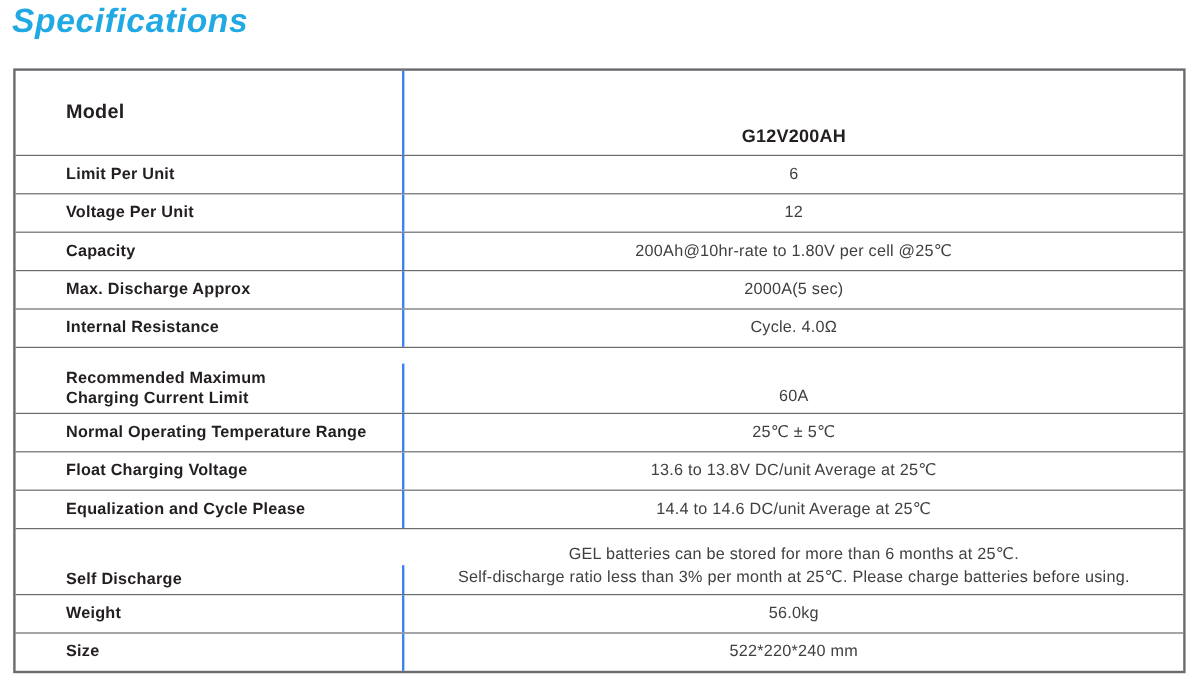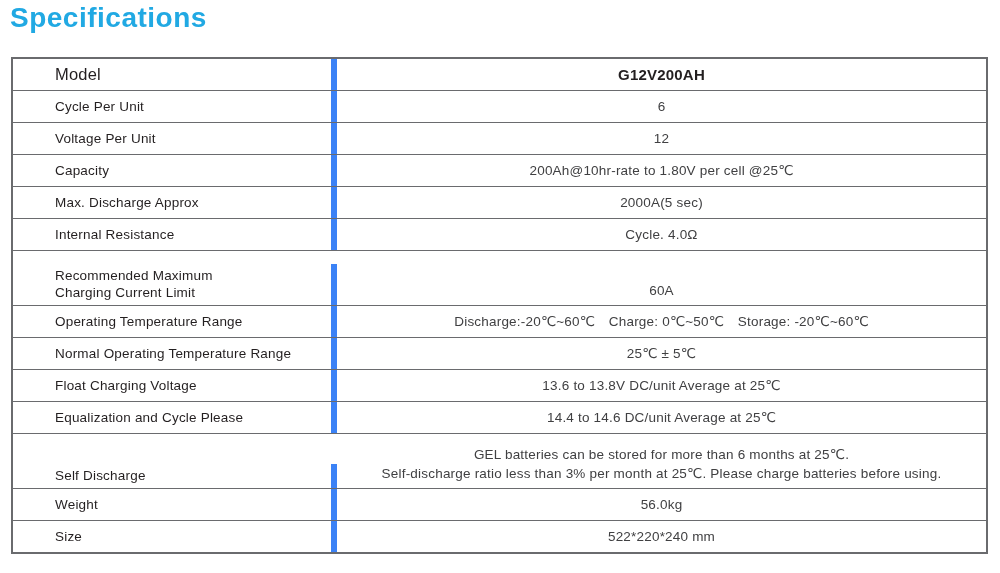--- a/index.html
+++ b/index.html
@@ -14,20 +14,21 @@
   }
   .title {
     position: absolute;
     left: 10px;
     top: 2px;
     margin: 0;
     font-size: 28px;
     font-weight: bold;
     letter-spacing: 0.5px;
     color: #21A9E3;
+    font-style: italic;
   }
   .spec-table {
     position: absolute;
     left: 11px;
     top: 57px;
     width: 977px;
     border: 2px solid #6a6b6e;
     box-sizing: border-box;
     background: #ffffff;
   }
@@ -40,23 +41,23 @@
   .row:first-child { border-top: none; }
   .row.tall { min-height: 54px; align-items: flex-end; }
   .cell {
     box-sizing: border-box;
     display: flex;
     align-items: center;
   }
   .cell.label {
     width: 324px;
     flex: 0 0 324px;
-    border-right: 6px solid #3b82f6;
+    border-right: 2px solid #3b82f6;
     padding: 3px 10px 3px 42px;
-    font-weight: normal;
+    font-weight: bold;
     font-size: 13.5px;
     color: #231f20;
     letter-spacing: 0.2px;
     white-space: pre-line;
     line-height: 1.3;
   }
   .cell.value {
     flex: 1;
     justify-content: center;
     text-align: center;
@@ -65,36 +66,37 @@
     color: #404042;
     letter-spacing: 0.2px;
     white-space: pre-line;
     line-height: 1.45;
   }
   .row.model-row .cell.label { font-size: 16.5px; }
   .row.model-row .cell.value {
     font-weight: bold;
     font-size: 15px;
     color: #231f20;
+    margin-top: 40px;
   }
 </style>
 </head>
 <body>
 
 <h1 class="title">Specifications</h1>
 
 <div class="spec-table">
 
   <div class="row model-row">
     <div class="cell label">Model</div>
     <div class="cell value">G12V200AH</div>
   </div>
 
   <div class="row">
-    <div class="cell label">Cycle Per Unit</div>
+    <div class="cell label">Limit Per Unit</div>
     <div class="cell value">6</div>
   </div>
 
   <div class="row">
     <div class="cell label">Voltage Per Unit</div>
     <div class="cell value">12</div>
   </div>
 
   <div class="row">
     <div class="cell label">Capacity</div>
@@ -110,24 +112,20 @@
     <div class="cell label">Internal Resistance</div>
     <div class="cell value">Cycle. 4.0Ω</div>
   </div>
 
   <div class="row tall">
     <div class="cell label">Recommended Maximum
 Charging Current Limit</div>
     <div class="cell value">60A</div>
   </div>
 
-  <div class="row">
-    <div class="cell label">Operating Temperature Range</div>
-    <div class="cell value">Discharge:-20℃~60℃ Charge: 0℃~50℃ Storage: -20℃~60℃</div>
-  </div>
 
   <div class="row">
     <div class="cell label">Normal Operating Temperature Range</div>
     <div class="cell value">25℃ ± 5℃</div>
   </div>
 
   <div class="row">
     <div class="cell label">Float Charging Voltage</div>
     <div class="cell value">13.6 to 13.8V DC/unit Average at 25℃</div>
   </div>

